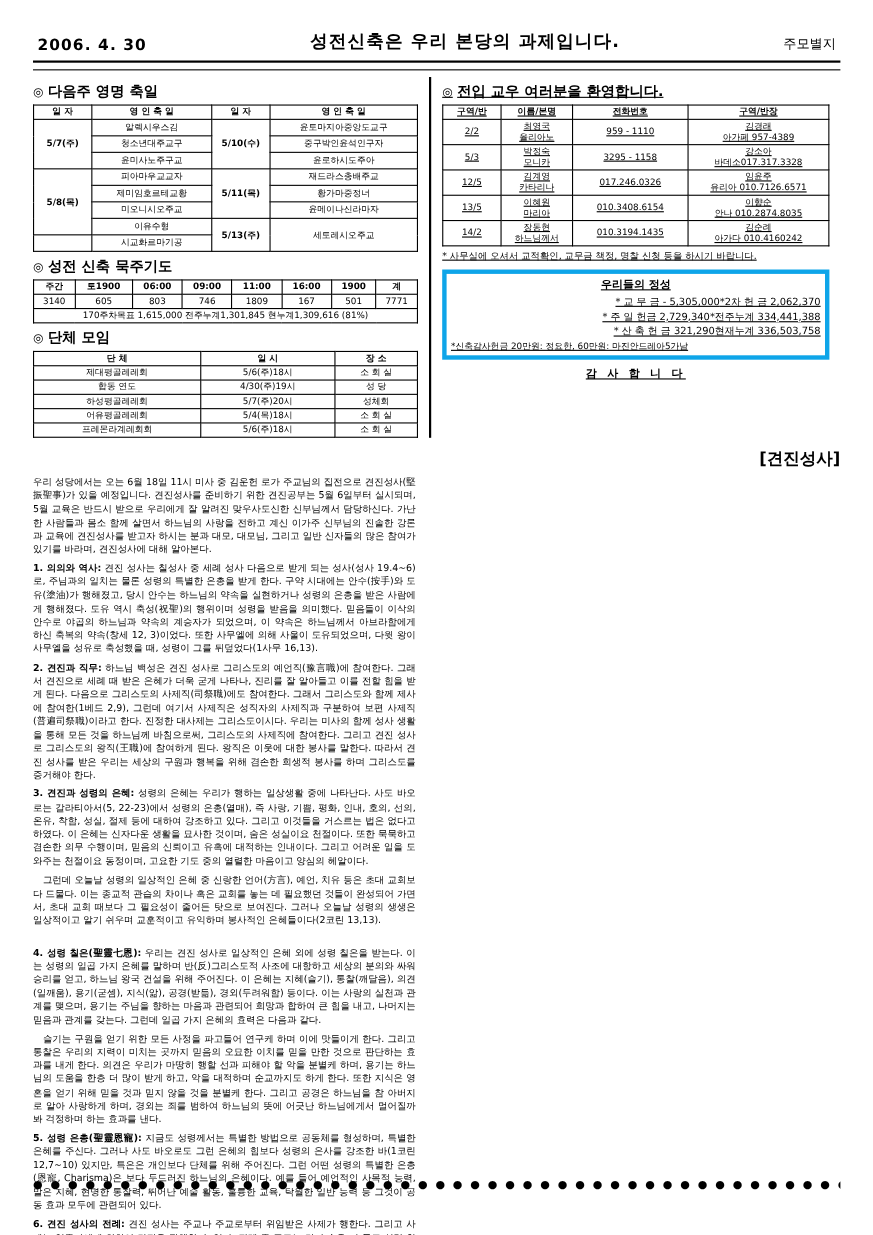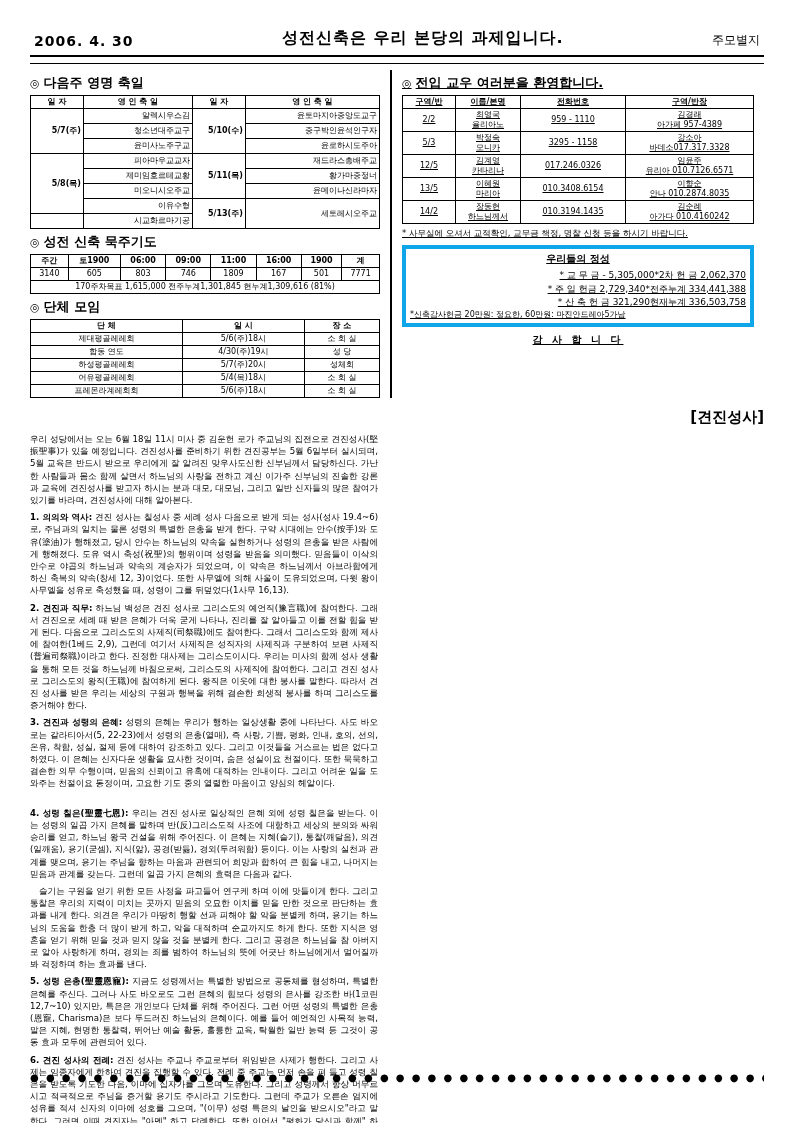--- a/index.html
+++ b/index.html
@@ -12,21 +12,21 @@
   .rule{border-top:2px solid #000;margin:2px 0 6px 0;}
   .rule2{border-top:1px solid #000;margin:0 0 6px 0;}
   .cols{display:flex;gap:10px;}
   .colL{width:350px;}
   .colR{width:352px;border-left:2px solid #000;padding-left:10px;text-decoration:underline;}
   .sect-h{font-size:13px;font-weight:bold;margin:4px 0 3px 0;}
   .sect-h .dia{font-size:11px;margin-right:4px;}
   table{border-collapse:collapse;width:100%;font-size:8px;}
   td,th{border:1px solid #000;padding:1px 2px;text-align:center;vertical-align:middle;line-height:1.25;}
   th{font-weight:bold;}
-  .tbl-mass td{height:12px;text-align:right;}
+  .tbl-mass td{height:12px;}
   .tbl-mass .lbl{width:48px;font-weight:bold;}
   .note{font-size:8.5px;line-height:1.35;margin:4px 0;}
   .small{font-size:8px;}
   .offering{border:4px solid #0ea5e9;margin-top:6px;padding:3px 4px;font-size:9px;}
   .offering .oh{text-align:center;font-weight:bold;font-size:10px;margin-bottom:3px;}
   .offering .orow{display:flex;justify-content:flex-end;line-height:1.45;}
   .offering .ofull{line-height:1.45;}
   .thanks{text-align:center;font-size:10px;font-weight:bold;letter-spacing:3px;margin-top:6px;}
   .art-title{text-align:right;font-size:15px;font-weight:bold;margin:10px 0 6px 0;}
   .body-cols{display:flex;gap:12px;margin-top:4px;flex-direction:column;}
@@ -260,20 +260,21 @@
   </div>
 
   <div class="art-title">[견진성사]</div>
 
   <div class="body-cols">
     <div class="bcol">
       <p>우리 성당에서는 오는 6월 18일 11시 미사 중 김운헌 로가 주교님의 집전으로 견진성사(堅振聖事)가 있을 예정입니다. 견진성사를 준비하기 위한 견진공부는 5월 6일부터 실시되며, 5월 교육은 반드시 받으로 우리에게 잘 알려진 맞우사도신한 신부님께서 담당하신다. 가난한 사람들과 몸소 함께 살면서 하느님의 사랑을 전하고 계신 이가주 신부님의 진솔한 강론과 교육에 견진성사를 받고자 하시는 분과 대모, 대모님, 그리고 일반 신자들의 많은 참여가 있기를 바라며, 견진성사에 대해 알아본다.</p>
       <p><b>1. 의의와 역사:</b> 견진 성사는 칠성사 중 세례 성사 다음으로 받게 되는 성사(성사 19.4~6)로, 주님과의 일치는 물론 성령의 특별한 은총을 받게 한다. 구약 시대에는 안수(按手)와 도유(塗油)가 행해졌고, 당시 안수는 하느님의 약속을 실현하거나 성령의 은총을 받은 사람에게 행해졌다. 도유 역시 축성(祝聖)의 행위이며 성령을 받음을 의미했다. 믿음들이 이삭의 안수로 야곱의 하느님과 약속의 계승자가 되었으며, 이 약속은 하느님께서 아브라함에게 하신 축복의 약속(창세 12, 3)이었다. 또한 사무엘에 의해 사울이 도유되었으며, 다윗 왕이 사무엘을 성유로 축성했을 때, 성령이 그를 뒤덮었다(1사무 16,13).</p>
       <p><b>2. 견진과 직무:</b> 하느님 백성은 견진 성사로 그리스도의 예언직(豫言職)에 참여한다. 그래서 견진으로 세례 때 받은 은혜가 더욱 굳게 나타나, 진리를 잘 알아들고 이를 전할 힘을 받게 된다. 다음으로 그리스도의 사제직(司祭職)에도 참여한다. 그래서 그리스도와 함께 제사에 참여한(1베드 2,9), 그런데 여기서 사제직은 성직자의 사제직과 구분하여 보편 사제직(普遍司祭職)이라고 한다. 진정한 대사제는 그리스도이시다. 우리는 미사의 함께 성사 생활을 통해 모든 것을 하느님께 바침으로써, 그리스도의 사제직에 참여한다. 그리고 견진 성사로 그리스도의 왕직(王職)에 참여하게 된다. 왕직은 이웃에 대한 봉사를 말한다. 따라서 견진 성사를 받은 우리는 세상의 구원과 행복을 위해 겸손한 희생적 봉사를 하며 그리스도를 증거해야 한다.</p>
       <p><b>3. 견진과 성령의 은혜:</b> 성령의 은혜는 우리가 행하는 일상생활 중에 나타난다. 사도 바오로는 갈라티아서(5, 22-23)에서 성령의 은총(열매), 즉 사랑, 기쁨, 평화, 인내, 호의, 선의, 온유, 착함, 성실, 절제 등에 대하여 강조하고 있다. 그리고 이것들을 거스르는 법은 없다고 하였다. 이 은혜는 신자다운 생활을 묘사한 것이며, 숨은 성실이요 천절이다. 또한 묵묵하고 겸손한 의무 수행이며, 믿음의 신뢰이고 유혹에 대적하는 인내이다. 그리고 어려운 일을 도와주는 천절이요 동정이며, 고요한 기도 중의 열렬한 마음이고 양심의 헤알이다.</p>
+      <p class="ind">그런데 오늘날 성령의 일상적인 은혜 중 신랑한 언어(方言), 예언, 치유 등은 초대 교회보다 드물다. 이는 종교적 관습의 차이나 혹은 교회를 놓는 데 필요했던 것들이 완성되어 가면서, 초대 교회 때보다 그 필요성이 줄어든 탓으로 보여진다. 그러나 오늘날 성령의 생생은 일상적이고 알기 쉬우며 교훈적이고 유익하며 봉사적인 은혜들이다(2코린 13,13).</p>
     </div>
     <div class="bcol">
       <p><b>4. 성령 칠은(聖靈七恩):</b> 우리는 견진 성사로 일상적인 은혜 외에 성령 칠은을 받는다. 이는 성령의 일곱 가지 은혜를 말하며 반(反)그리스도적 사조에 대항하고 세상의 분의와 싸워 승리를 얻고, 하느님 왕국 건설을 위해 주어진다. 이 은혜는 지혜(슬기), 통찰(깨달음), 의견(일깨움), 용기(굳셈), 지식(앎), 공경(받듦), 경외(두려워함) 등이다. 이는 사랑의 실천과 관계를 맺으며, 용기는 주님을 향하는 마음과 관련되어 희망과 합하여 큰 힘을 내고, 나머지는 믿음과 관계를 갖는다. 그런데 일곱 가지 은혜의 효력은 다음과 같다.</p>
       <p class="ind">슬기는 구원을 얻기 위한 모든 사정을 파고들어 연구케 하며 이에 맛들이게 한다. 그리고 통찰은 우리의 지력이 미치는 곳까지 믿음의 오묘한 이치를 믿을 만한 것으로 판단하는 효과를 내게 한다. 의견은 우리가 마땅히 행할 선과 피해야 할 악을 분별케 하며, 용기는 하느님의 도움을 한층 더 많이 받게 하고, 악을 대적하며 순교까지도 하게 한다. 또한 지식은 영혼을 얻기 위해 믿을 것과 믿지 않을 것을 분별케 한다. 그리고 공경은 하느님을 참 아버지로 알아 사랑하게 하며, 경외는 죄를 범하여 하느님의 뜻에 어긋난 하느님에게서 멀어질까 봐 걱정하며 하는 효과를 낸다.</p>
       <p><b>5. 성령 은총(聖靈恩寵):</b> 지금도 성령께서는 특별한 방법으로 공동체를 형성하며, 특별한 은혜를 주신다. 그러나 사도 바오로도 그런 은혜의 힘보다 성령의 은사를 강조한 바(1코린 12,7~10) 있지만, 특은은 개인보다 단체를 위해 주어진다. 그런 어떤 성령의 특별한 은총(恩寵, Charisma)은 보다 두드러진 하느님의 은혜이다. 예를 들어 예언적인 사목적 능력, 말은 지혜, 현명한 통찰력, 뛰어난 예술 활동, 훌륭한 교육, 탁월한 일반 능력 등 그것이 공동 효과 모두에 관련되어 있다.</p>
       <p><b>6. 견진 성사의 전례:</b> 견진 성사는 주교나 주교로부터 위임받은 사제가 행한다. 그리고 사제는 임종자에게 한하여 견진을 집행할 수 있다. 전례 중 주교는 먼저 손을 펴 들고 성령 칠은을 받도록 기도한 다음, 이마에 십자가를 그으며 도유한다. 그리고 성령께서 항상 머무르시고 적극적으로 주님을 증거할 용기도 주시라고 기도한다. 그런데 주교가 오른손 엄지에 성유를 적셔 신자의 이마에 성호를 그으며, "(이무) 성령 특은의 날인을 받으시오"라고 말한다. 그러면 이때 견진자는 "아멘" 하고 답례한다. 또한 이어서 "평화가 당신과 함께" 하면, 견진자는 "또한 사제와 함께"라고 답한다.</p>
     </div>
   </div>
 
   <div class="dots">● ● ● ● ● ● ● ● ● ● ● ● ● ● ● ● ● ● ● ● ● ● ● ● ● ● ● ● ● ● ● ● ● ● ● ● ● ● ● ● ● ● ● ● ● ● ● ● ● ● ● ● ● ● ● ● ● ●</div>

